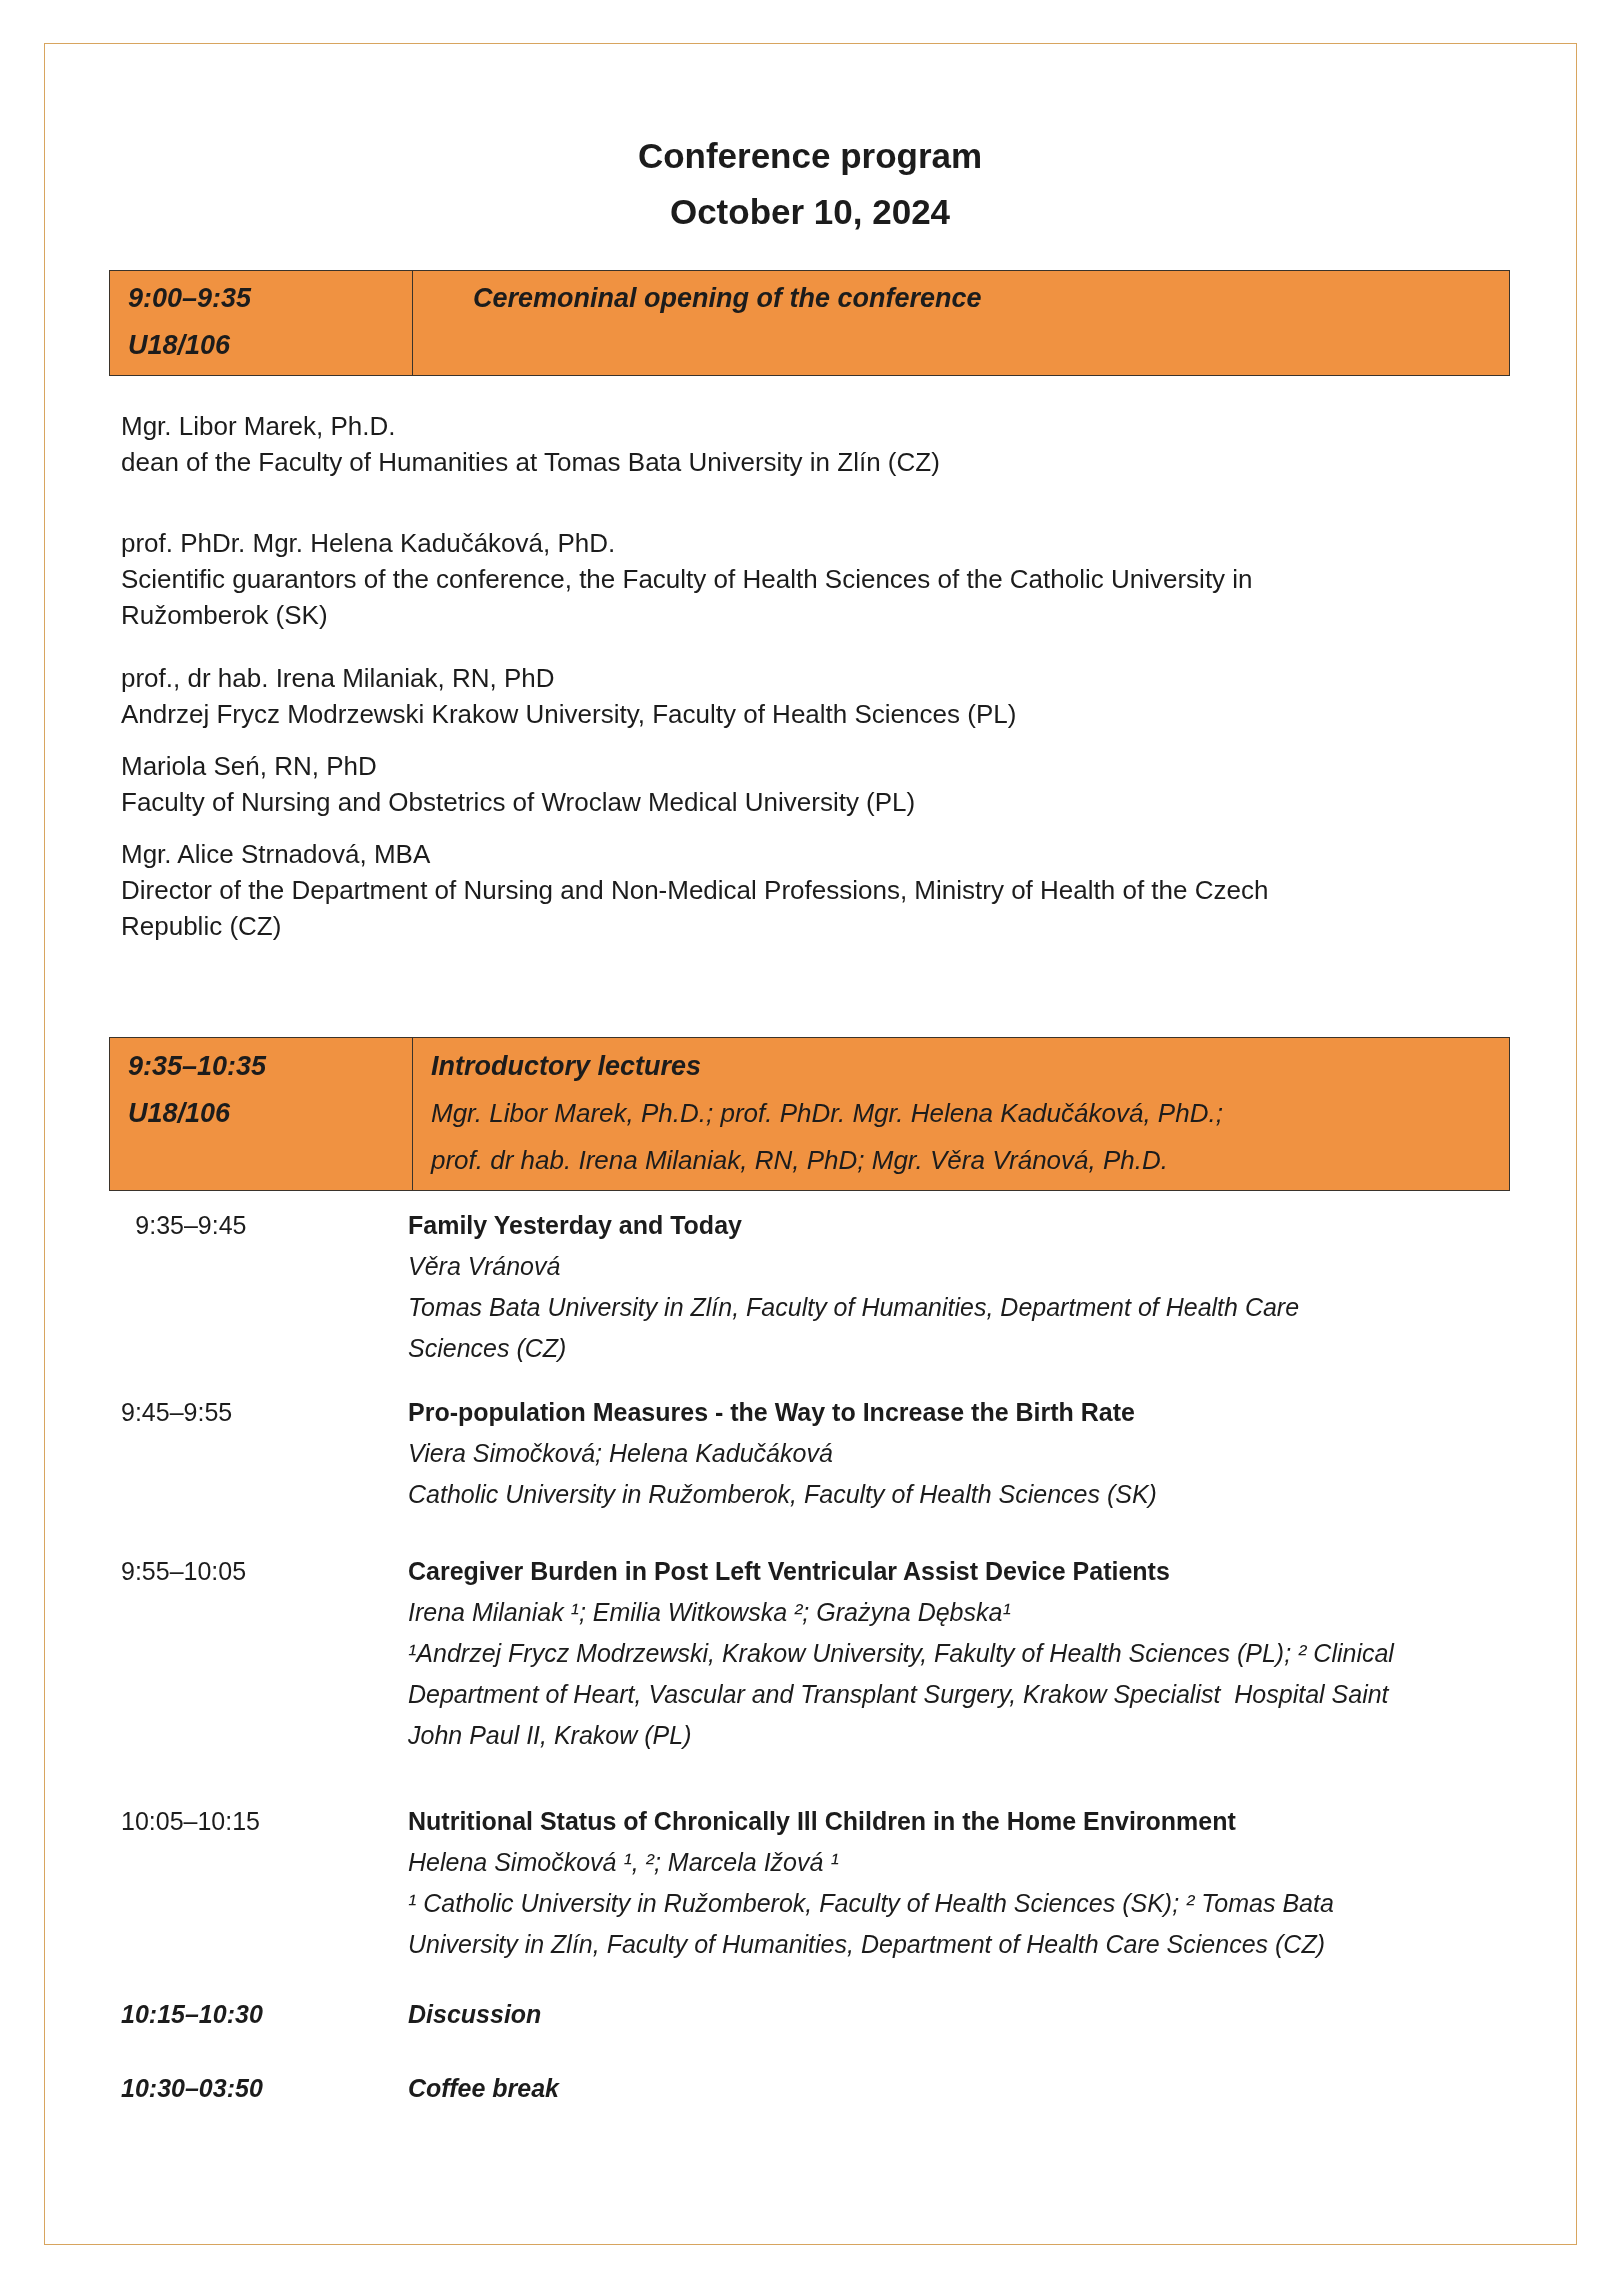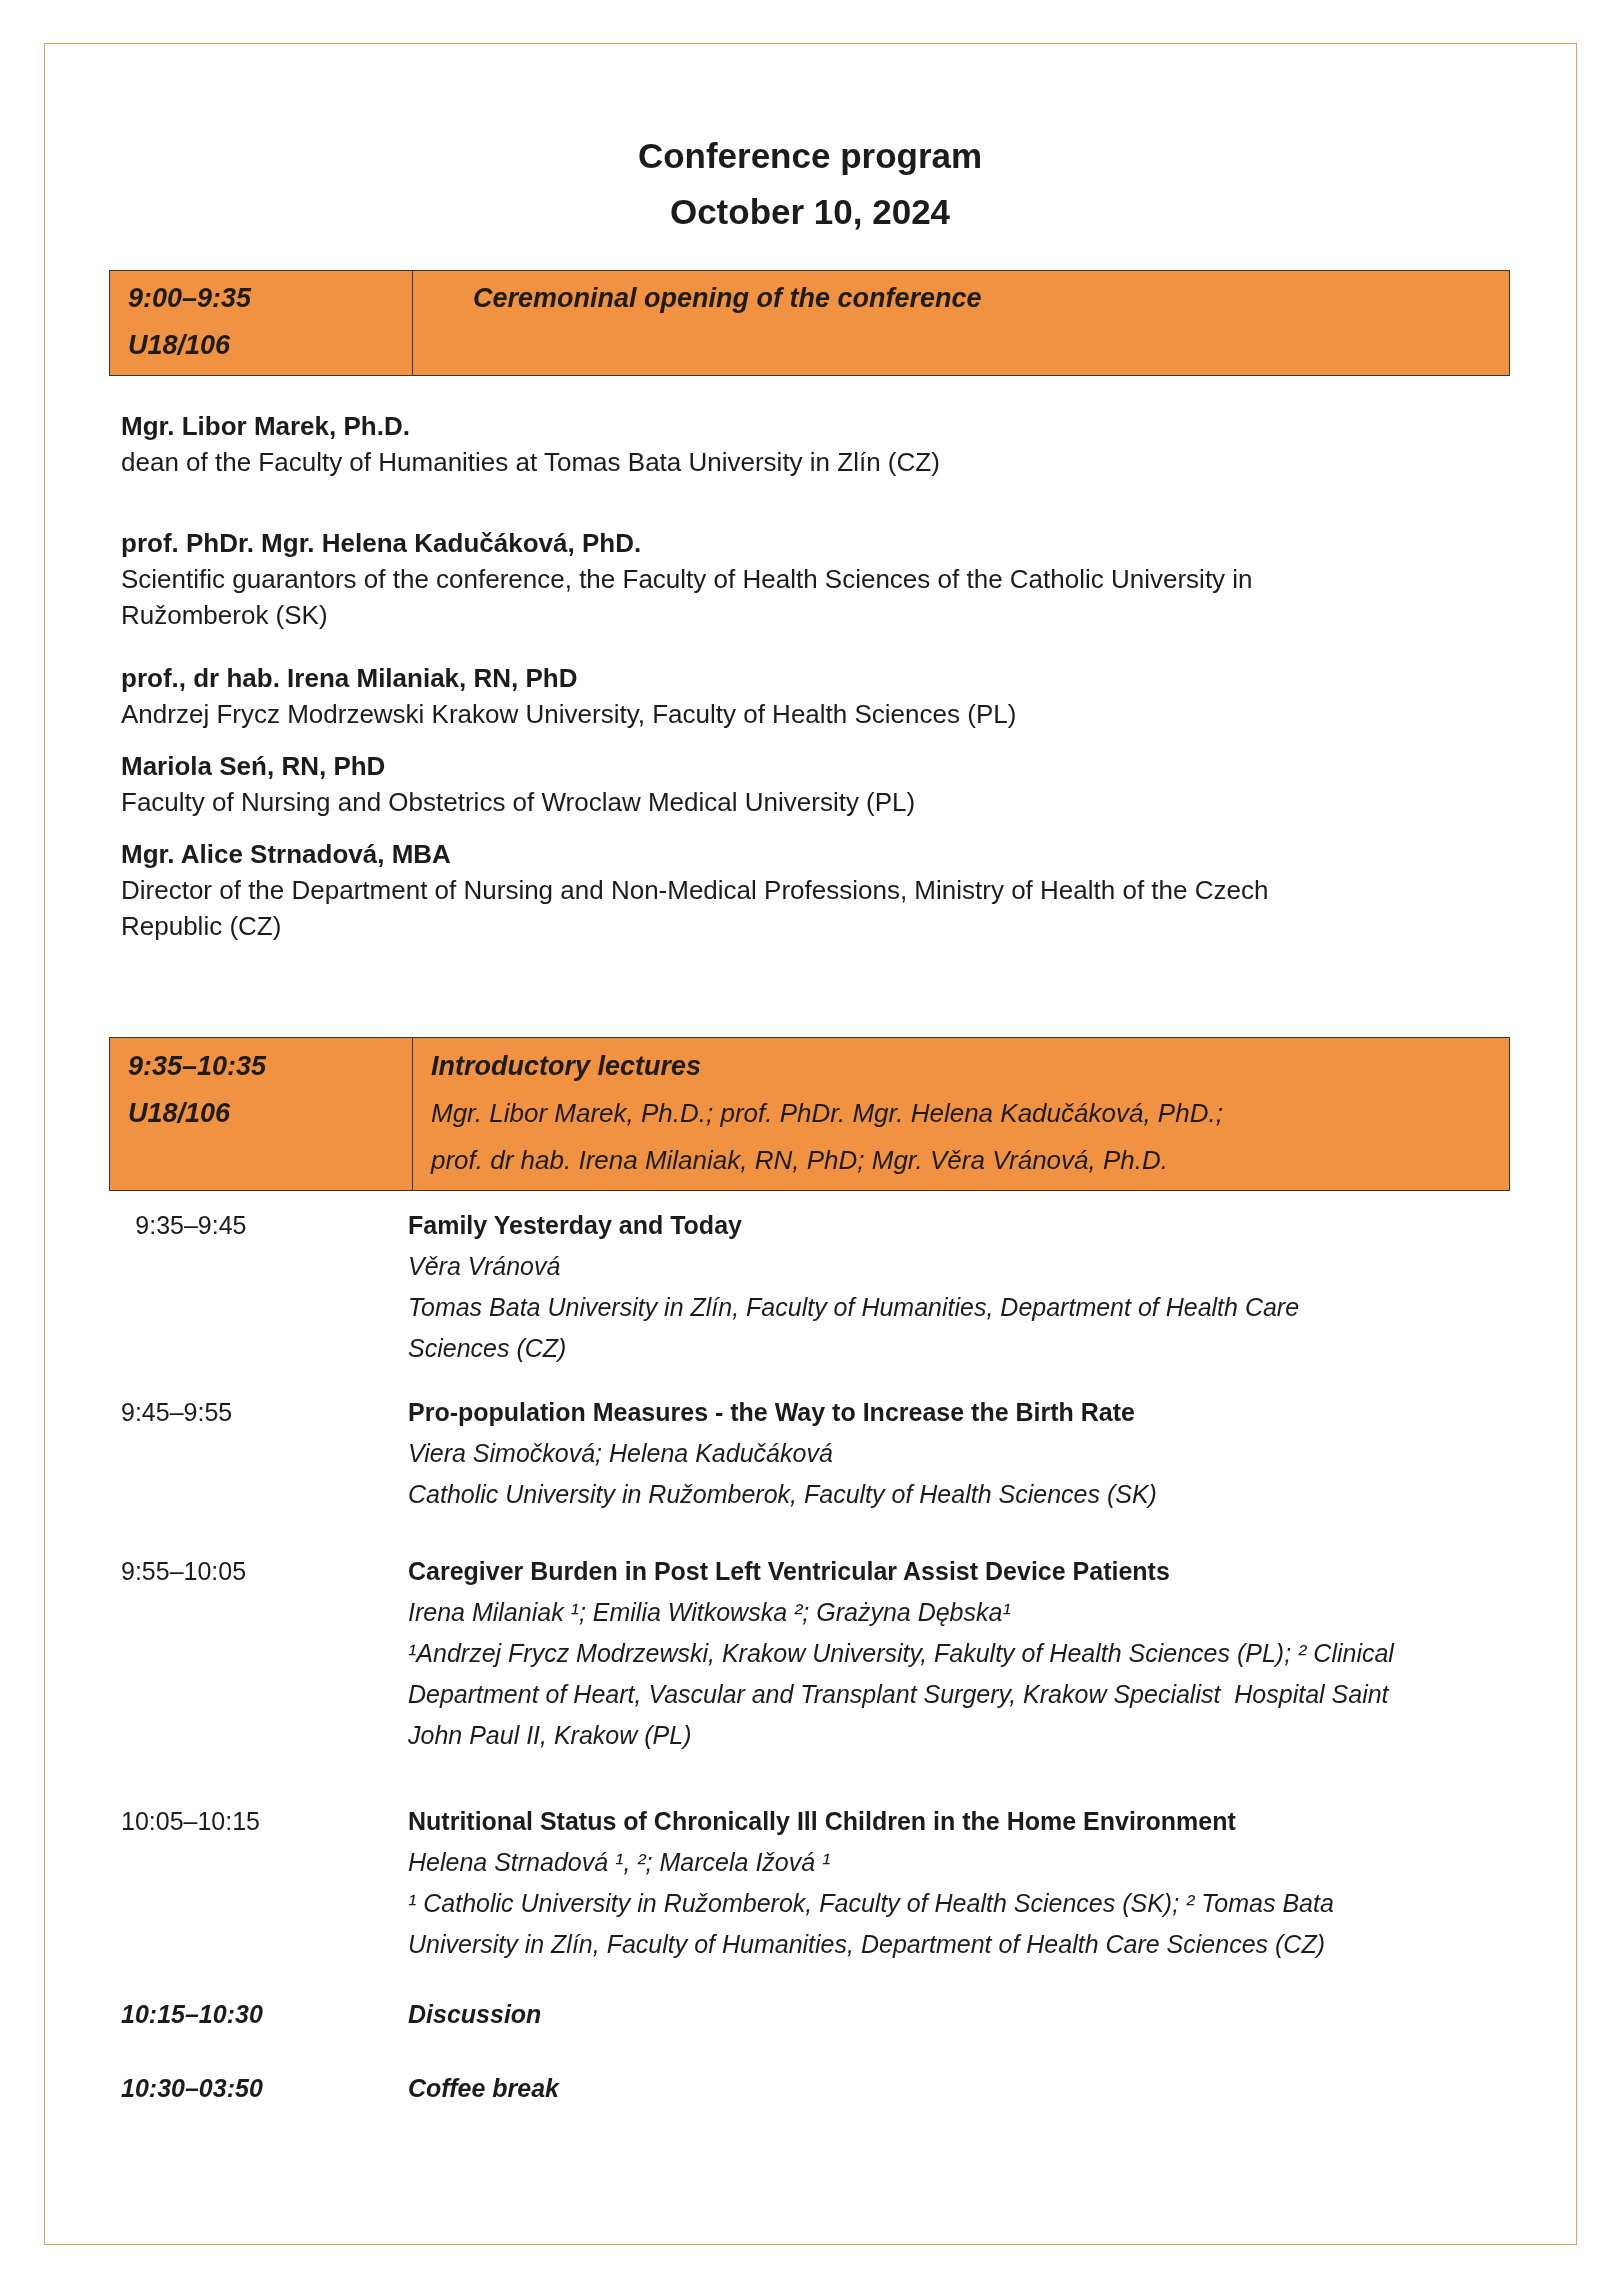--- a/index.html
+++ b/index.html
@@ -40,21 +40,21 @@
     border-right: 1.8px solid var(--table-border);
     padding: 4.5px 9px 6.3px 18px;
   }
   .session .cell-right { flex: 1; padding: 4.5px 21.5px 6.3px 18px; }
   .session .chairs-line { font-weight: normal; font-size: 26px; }
   .session-1 { margin-top: 29.6px; gap: 42px; }
   .session-2 { margin-top: 93px; }
   
   .speakers { margin: 32px 81px 0 121px; font-size: 26px; }
   .speaker div { line-height: 36px; white-space: pre-wrap; }
-  .speaker .sp-name { font-weight: bold; }
+  .speaker .sp-name { font-weight: normal; }
   .speaker:nth-child(1) { margin-bottom: 45px; }
   .speaker:nth-child(2) { margin-bottom: 27px; }
   .speaker:nth-child(3) { margin-bottom: 16px; }
   .speaker:nth-child(4) { margin-bottom: 16px; }
   
   .schedule { margin: 14.3px 0 0 121px; font-size: 25px; }
   .srow { display: flex; line-height: 41px; }
   .srow .time { width: 287px; flex: 0 0 287px; }
   .srow.indent-time .time { padding-left: 14.3px; }
   .srow .content { flex: 1; max-width: 1173px; }
@@ -155,21 +155,21 @@
         <div class="talk-affil">¹Andrzej Frycz Modrzewski, Krakow University, Fakulty of Health Sciences (PL); ² Clinical</div>
         <div class="talk-affil">Department of Heart, Vascular and Transplant Surgery, Krakow Specialist  Hospital Saint</div>
         <div class="talk-affil">John Paul II, Krakow (PL)</div>
       </div>
     </div>
 
     <div class="srow srow-3">
       <div class="time">10:05–10:15</div>
       <div class="content">
         <div class="talk-title">Nutritional Status of Chronically Ill Children in the Home Environment</div>
-        <div class="talk-authors">Helena Strnadová ¹, ²; Marcela Ižová ¹</div>
+        <div class="talk-authors">Helena Simočková ¹, ²; Marcela Ižová ¹</div>
         <div class="talk-affil">¹ Catholic University in Ružomberok, Faculty of Health Sciences (SK); ² Tomas Bata</div>
         <div class="talk-affil">University in Zlín, Faculty of Humanities, Department of Health Care Sciences (CZ)</div>
       </div>
     </div>
 
     <div class="srow srow-4 srow-break">
       <div class="time">10:15–10:30</div>
       <div class="content">
         <div>Discussion</div>
       </div>

